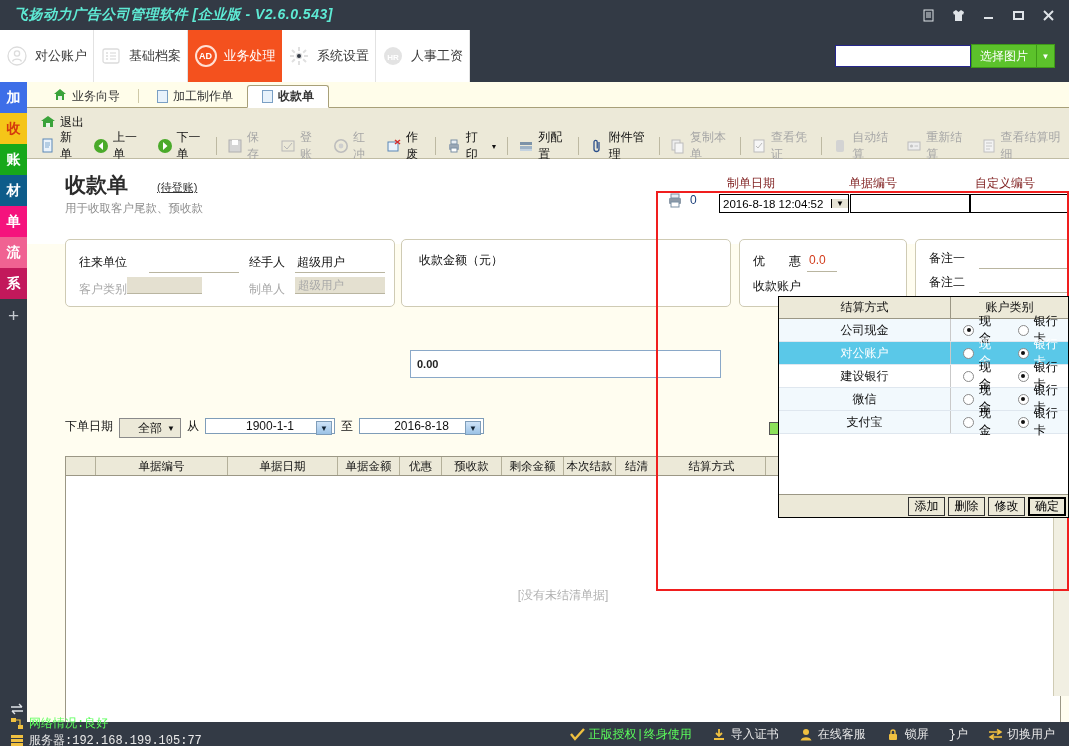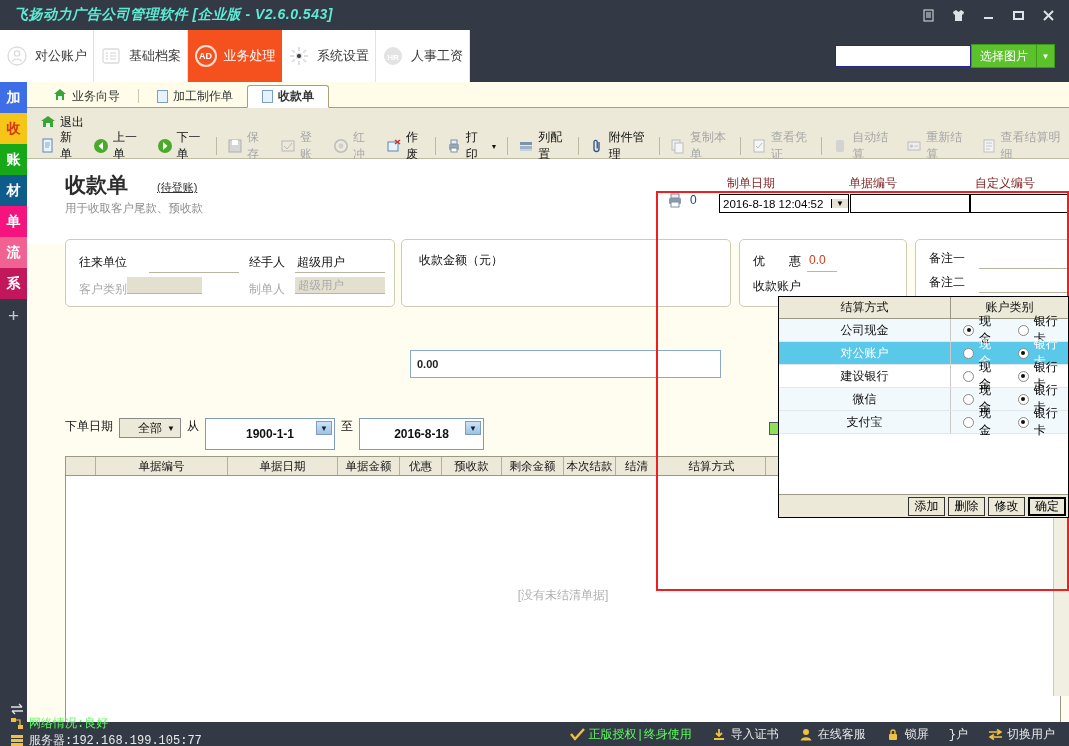--- a/index.html
+++ b/index.html
@@ -112,22 +112,22 @@
                 background:#dce9f7; border:none; display:flex; align-items:center;
                 font-size:12px; color:#1b3f7a; padding-left:3px; }
   #acct-combo-arrow { position:absolute; right:2px; top:3px; font-size:8px; color:#222; }
 
   
   #filterrow { position:absolute; left:38px; top:336px; display:flex; align-items:flex-start; gap:6px;
                font-size:12px; color:#111; }
   .selbox { height:20px; border:1px solid #8a8a8a; background:#ece9d8; display:flex;
             align-items:center; justify-content:center; position:relative; font-size:12px; }
   .selbox .arr { position:absolute; right:5px; font-size:8px; }
-  .datebox { height:32px; border:1px solid #7f9db9; background:#fff; display:flex;
-             align-items:center; justify-content:center; position:relative; font-size:12px;font-weight:bold; }
+  .datebox { height:16px; border:1px solid #7f9db9; background:#fff; display:flex;
+             align-items:center; justify-content:center; position:relative; font-size:12px; }
   .datebox .dd { position:absolute; right:2px; top:2px; width:16px; height:14px;
                  background:linear-gradient(#cfe3f7,#9bc2e6); border:1px solid #7f9db9;
                  display:flex; align-items:center; justify-content:center; font-size:8px; color:#123; }
 
   
   #legend { position:absolute; right:0px; top:338px; width:300px; display:flex; align-items:center;
             gap:4px; font-size:12px; color:#111; }
   .lsw { width:13px; height:13px; border:1px solid #555; display:inline-block; }
 
   

